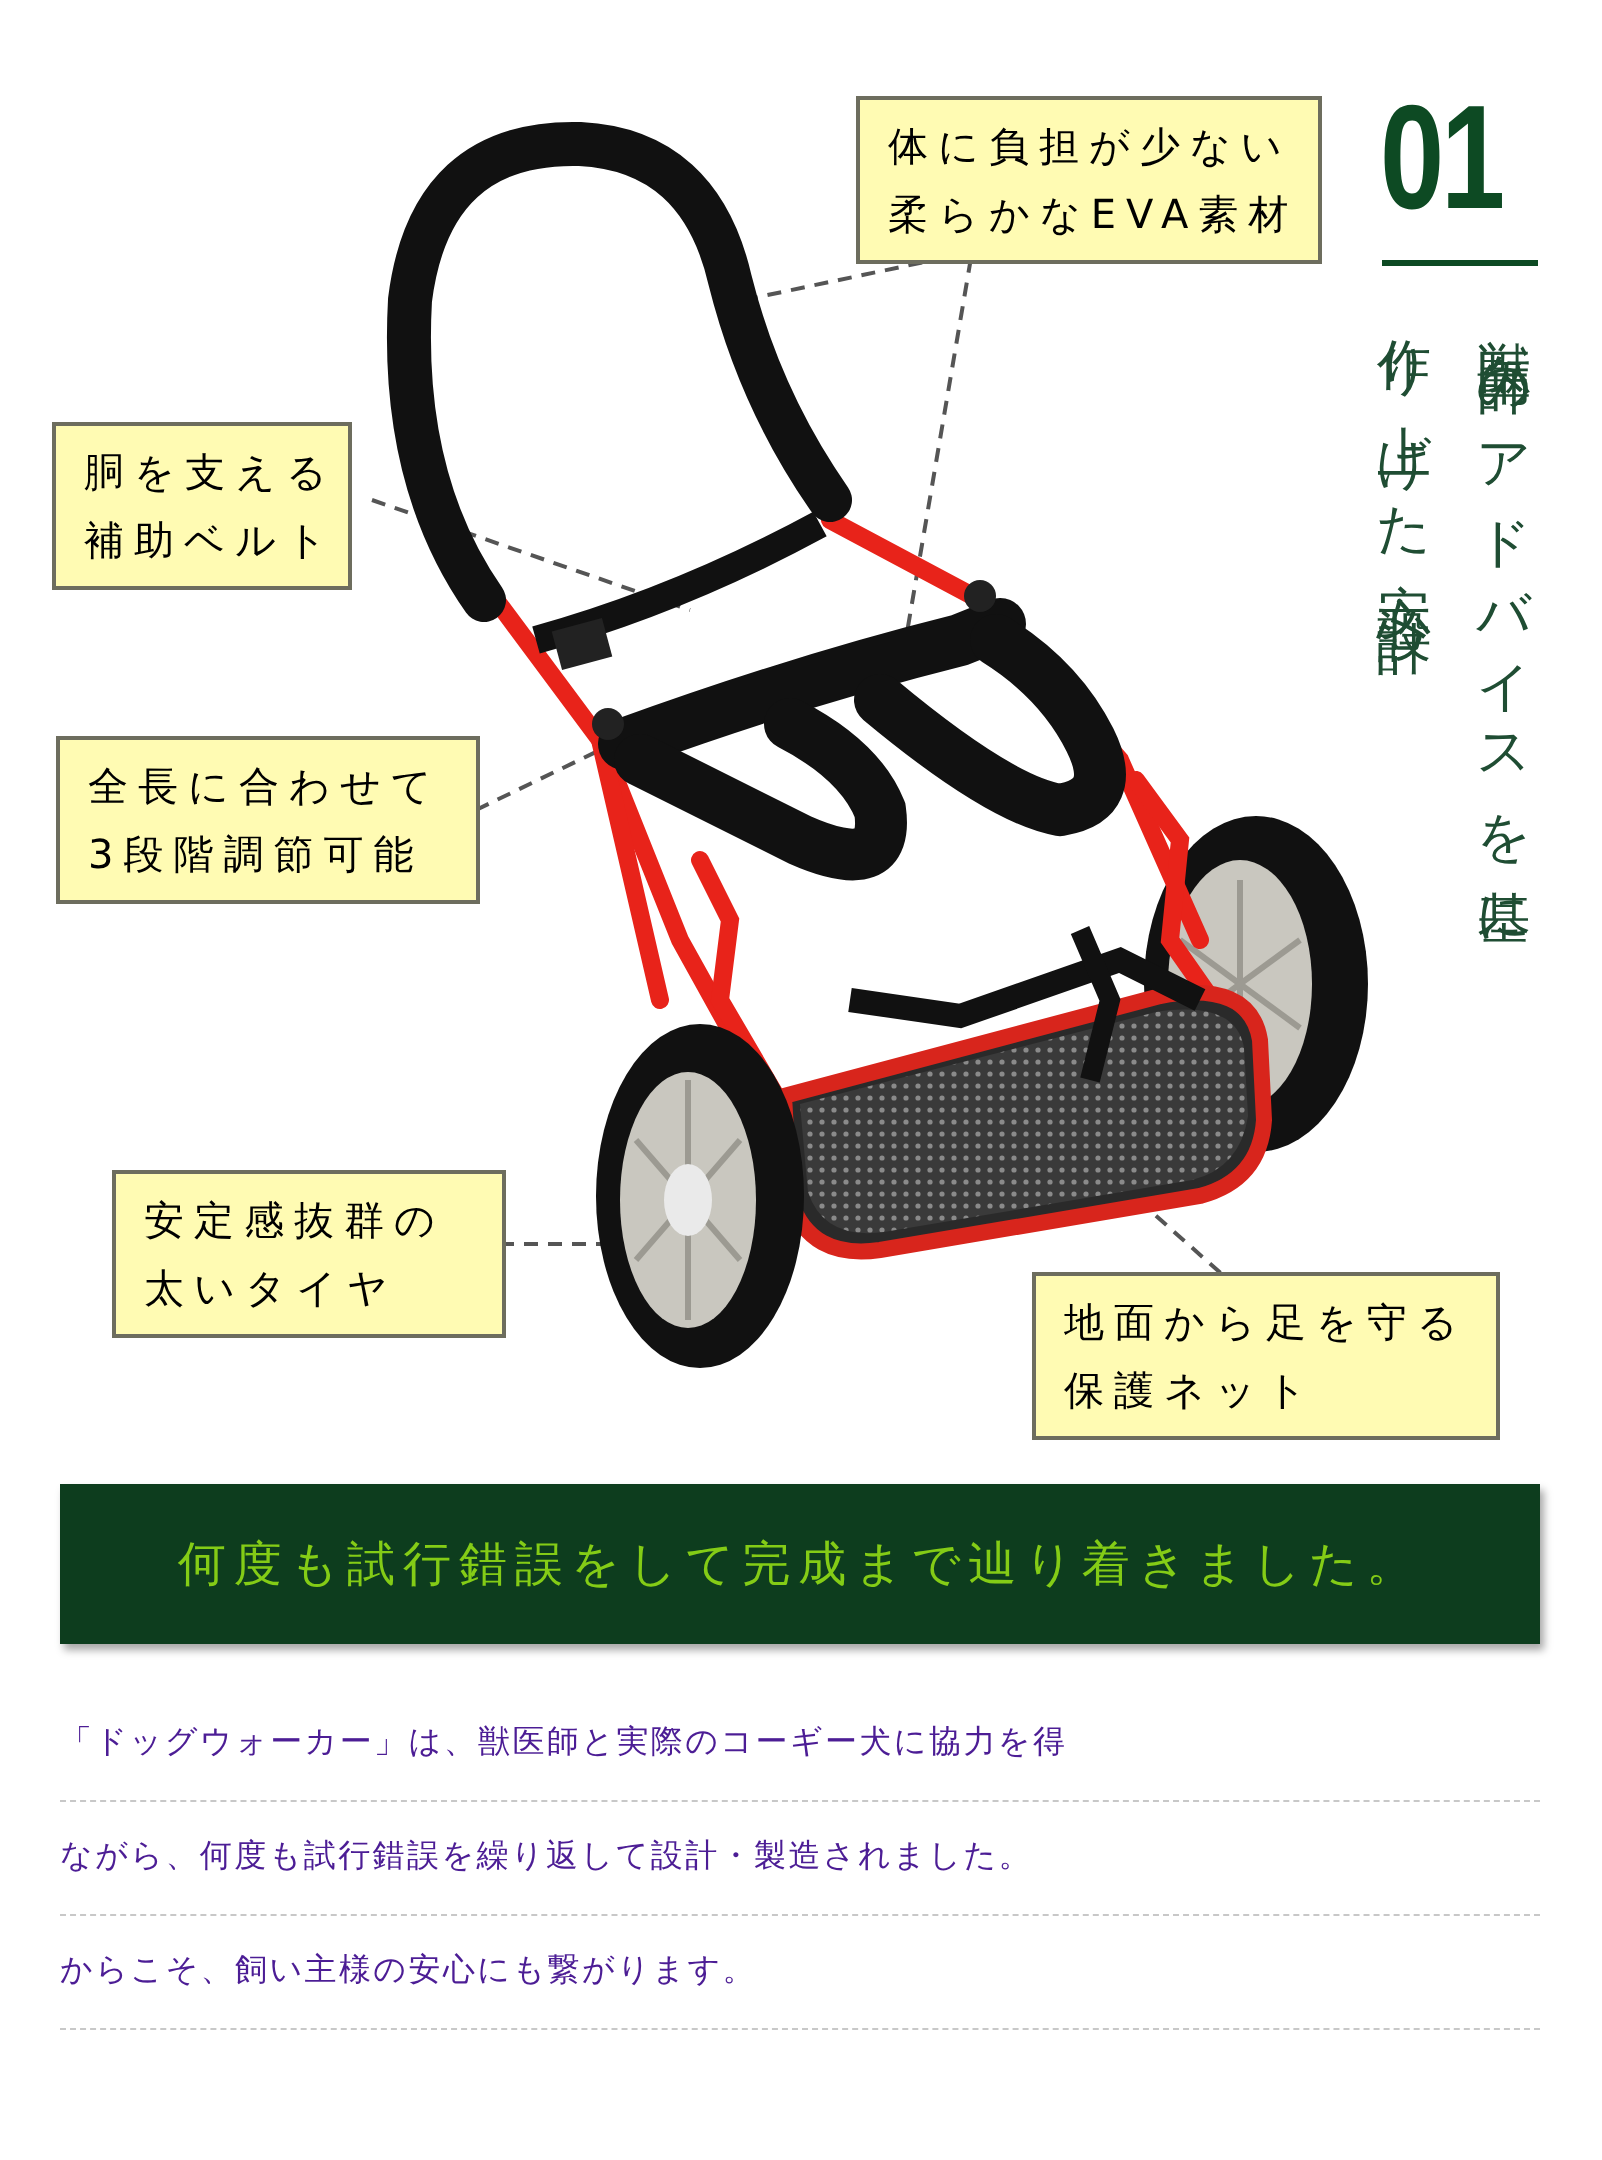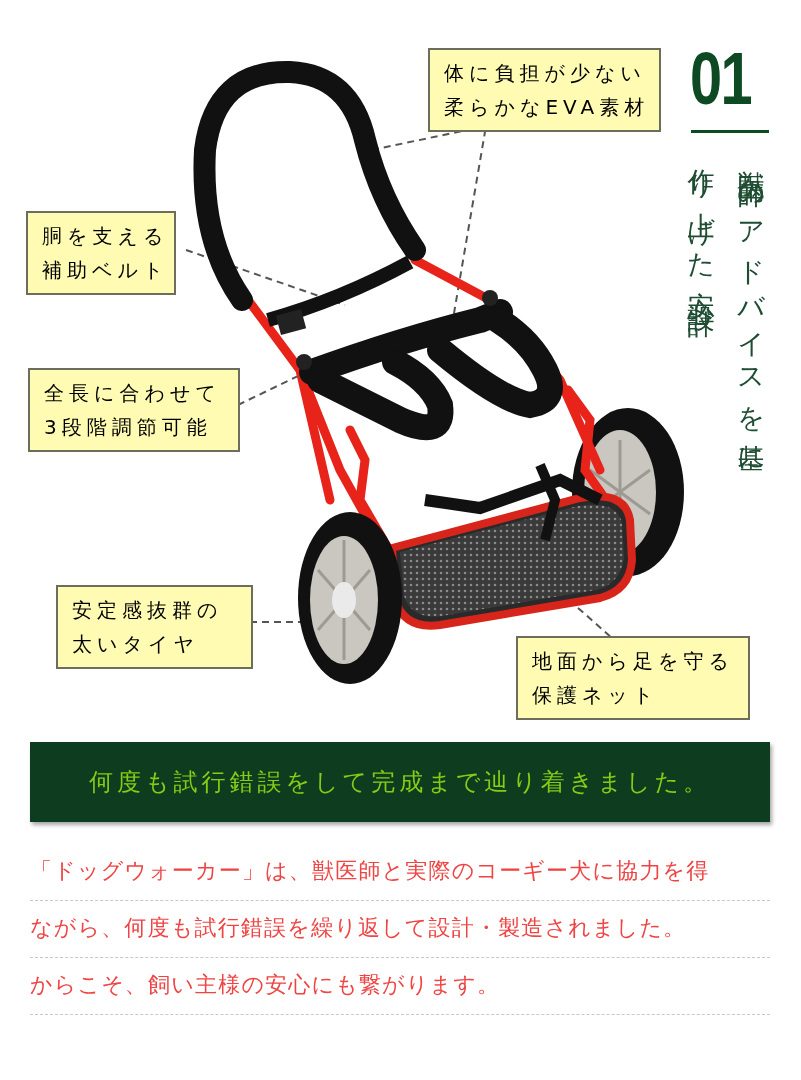--- a/index.html
+++ b/index.html
@@ -43,21 +43,21 @@
     position: absolute; left: 30px; top: 742px; width: 740px; height: 80px;
     background: #0d3d1e;
     box-shadow: 2px 3px 4px rgba(0,0,0,0.35);
     color: #84cc16;
     font-size: 24px; letter-spacing: 4px;
     display: flex; align-items: center; justify-content: center;
   }
   .body-text { position: absolute; left: 30px; top: 848px; width: 740px; }
   .line {
     height: 52px; line-height: 46px;
-    font-size: 22px; color: #ef4444; letter-spacing: 1.2px;
+    font-size: 16px; color: #4c1d95; letter-spacing: 1.2px;
     border-bottom: 1.5px dashed #c8c8c8;
     white-space: nowrap; overflow: hidden;
     margin-bottom: 4px;
   }
 </style>
 </head>
 <body>
 
 <div class="stage">
 

